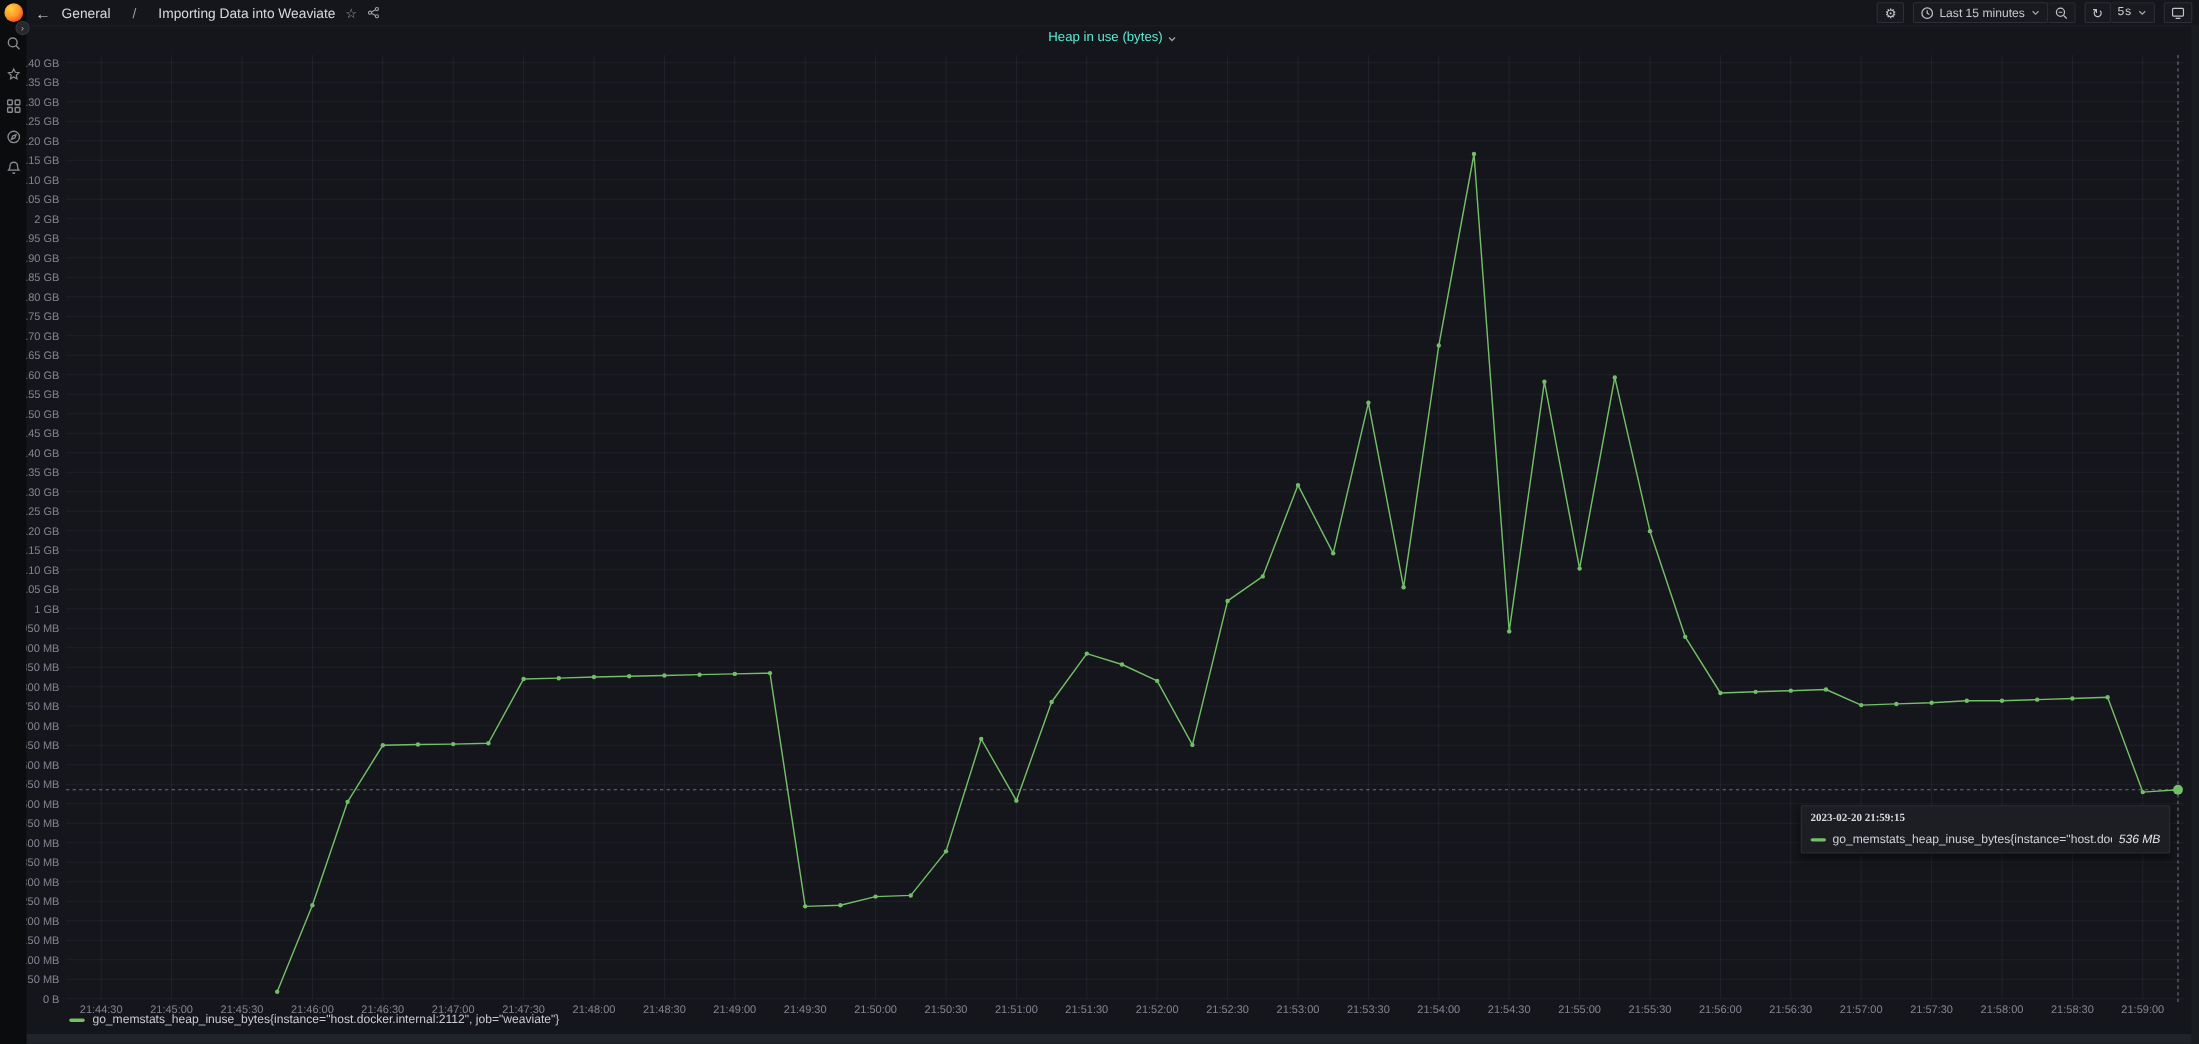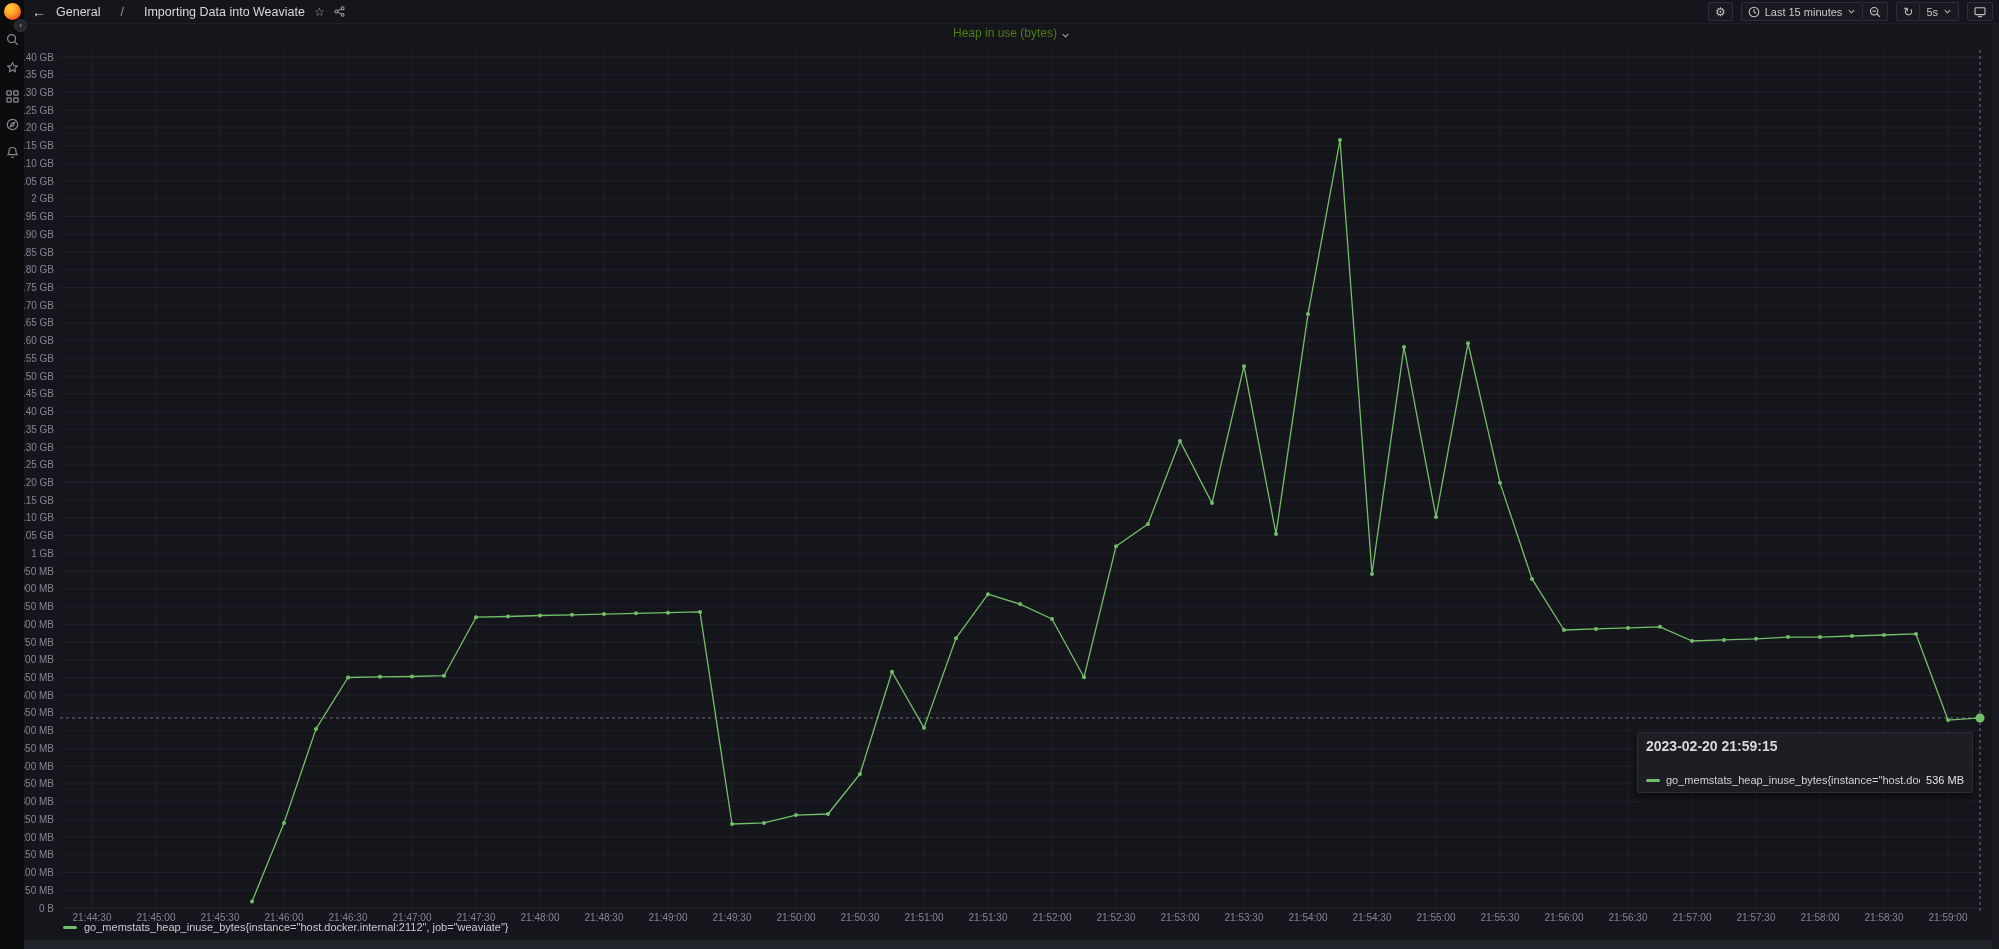--- a/index.html
+++ b/index.html
@@ -24,47 +24,47 @@
             border-bottom:1px solid #1d1f24; }
   .back-arrow { color:#d5d6da; font-size:14px; margin-right:10px; cursor:pointer; line-height:1; }
   .crumb { font-size:12.5px; color:#d8d9dd; display:flex; align-items:center; gap:20px; white-space:nowrap; }
   .crumb .sep { color:#9a9ca3; }
   .title-icons { display:flex; align-items:center; gap:9px; margin-left:9px; color:#9fa1a7; }
   .title-icons .ic { cursor:pointer; font-size:12px; line-height:1; display:flex; align-items:center; }
   .tb-right { margin-left:auto; display:flex; align-items:center; gap:8px; }
   .btn { height:19px; background:#181a1f; border:1px solid #2c2f36; border-radius:2px; color:#c7c8cd;
          font-size:11px; display:flex; align-items:center; padding:0 6px; gap:5px; cursor:pointer; white-space:nowrap; }
   .btn-group { display:flex; align-items:stretch; }
-  .btn-group .btn + .btn { border-left:none; }
+  .btn-group .btn + .btn { border-left:none;font-family:Liberation Mono, monospace; }
   .glyph { font-size:12px; line-height:1; color:#c2c3c8; }
 
   
   .panel-title-row { position:absolute; left:24px; top:25px; width:1975px; height:16px;
                      display:flex; align-items:center; justify-content:center; z-index:5; }
-  .panel-title { font-size:12px; color:#4d7c0f; display:flex; align-items:flex-end; gap:4px; cursor:pointer; }
+  .panel-title { font-size:12px; color:#5eead4; display:flex; align-items:flex-end; gap:4px; cursor:pointer; }
   .panel-title svg { margin-top:1px; }
 
   
   #chart-svg { position:absolute; left:0; top:0; z-index:1; }
   #chart-svg text { font-family:"Liberation Sans", sans-serif; font-size:10px; fill:rgba(204,204,220,.60); }
 
   
   .legend { position:absolute; left:63px; top:921px; display:flex; align-items:center; gap:7px; z-index:5;
             font-size:11px; color:#c9cad2; cursor:pointer; }
   .swatch { width:14px; height:3px; border-radius:2px; background:#73bf69; }
 
   
   .tooltip { position:absolute; left:1637px; top:732px; width:336px; background:#1c1e24;
              border:1px solid #2c2f36; border-radius:2px; padding:5px 8px 6px 8px; z-index:25;
              box-shadow:0 4px 8px rgba(0,0,0,.45); }
-  .tt-time { font-size:14px; color:#d8d9dd; font-weight:bold; margin-bottom:20px; }
+  .tt-time { font-size:10px; color:#d8d9dd; font-weight:bold; margin-bottom:8px;font-family:Liberation Serif, serif; }
   .tt-row { display:flex; align-items:center; gap:6px; font-size:11px; color:#d0d1d6; }
   .tt-row .swatch { flex:0 0 auto; }
   .tt-label { flex:1 1 auto; white-space:nowrap; overflow:hidden; }
-  .tt-value { flex:0 0 auto; color:#e3e4e8; }
+  .tt-value { flex:0 0 auto; color:#e3e4e8;font-style:italic; }
 
   .bottom-strip { position:absolute; left:24px; top:940px; width:1975px; height:9px; background:#202329; z-index:8; }
   .right-scroll { position:absolute; left:1992px; top:24px; width:7px; height:925px; background:#1a1c21; z-index:9; }
 </style>
 </head>
 <body>
 
 <div class="app">
 
   <svg id="chart-svg" width="1999" height="949" viewBox="0 0 1999 949">

